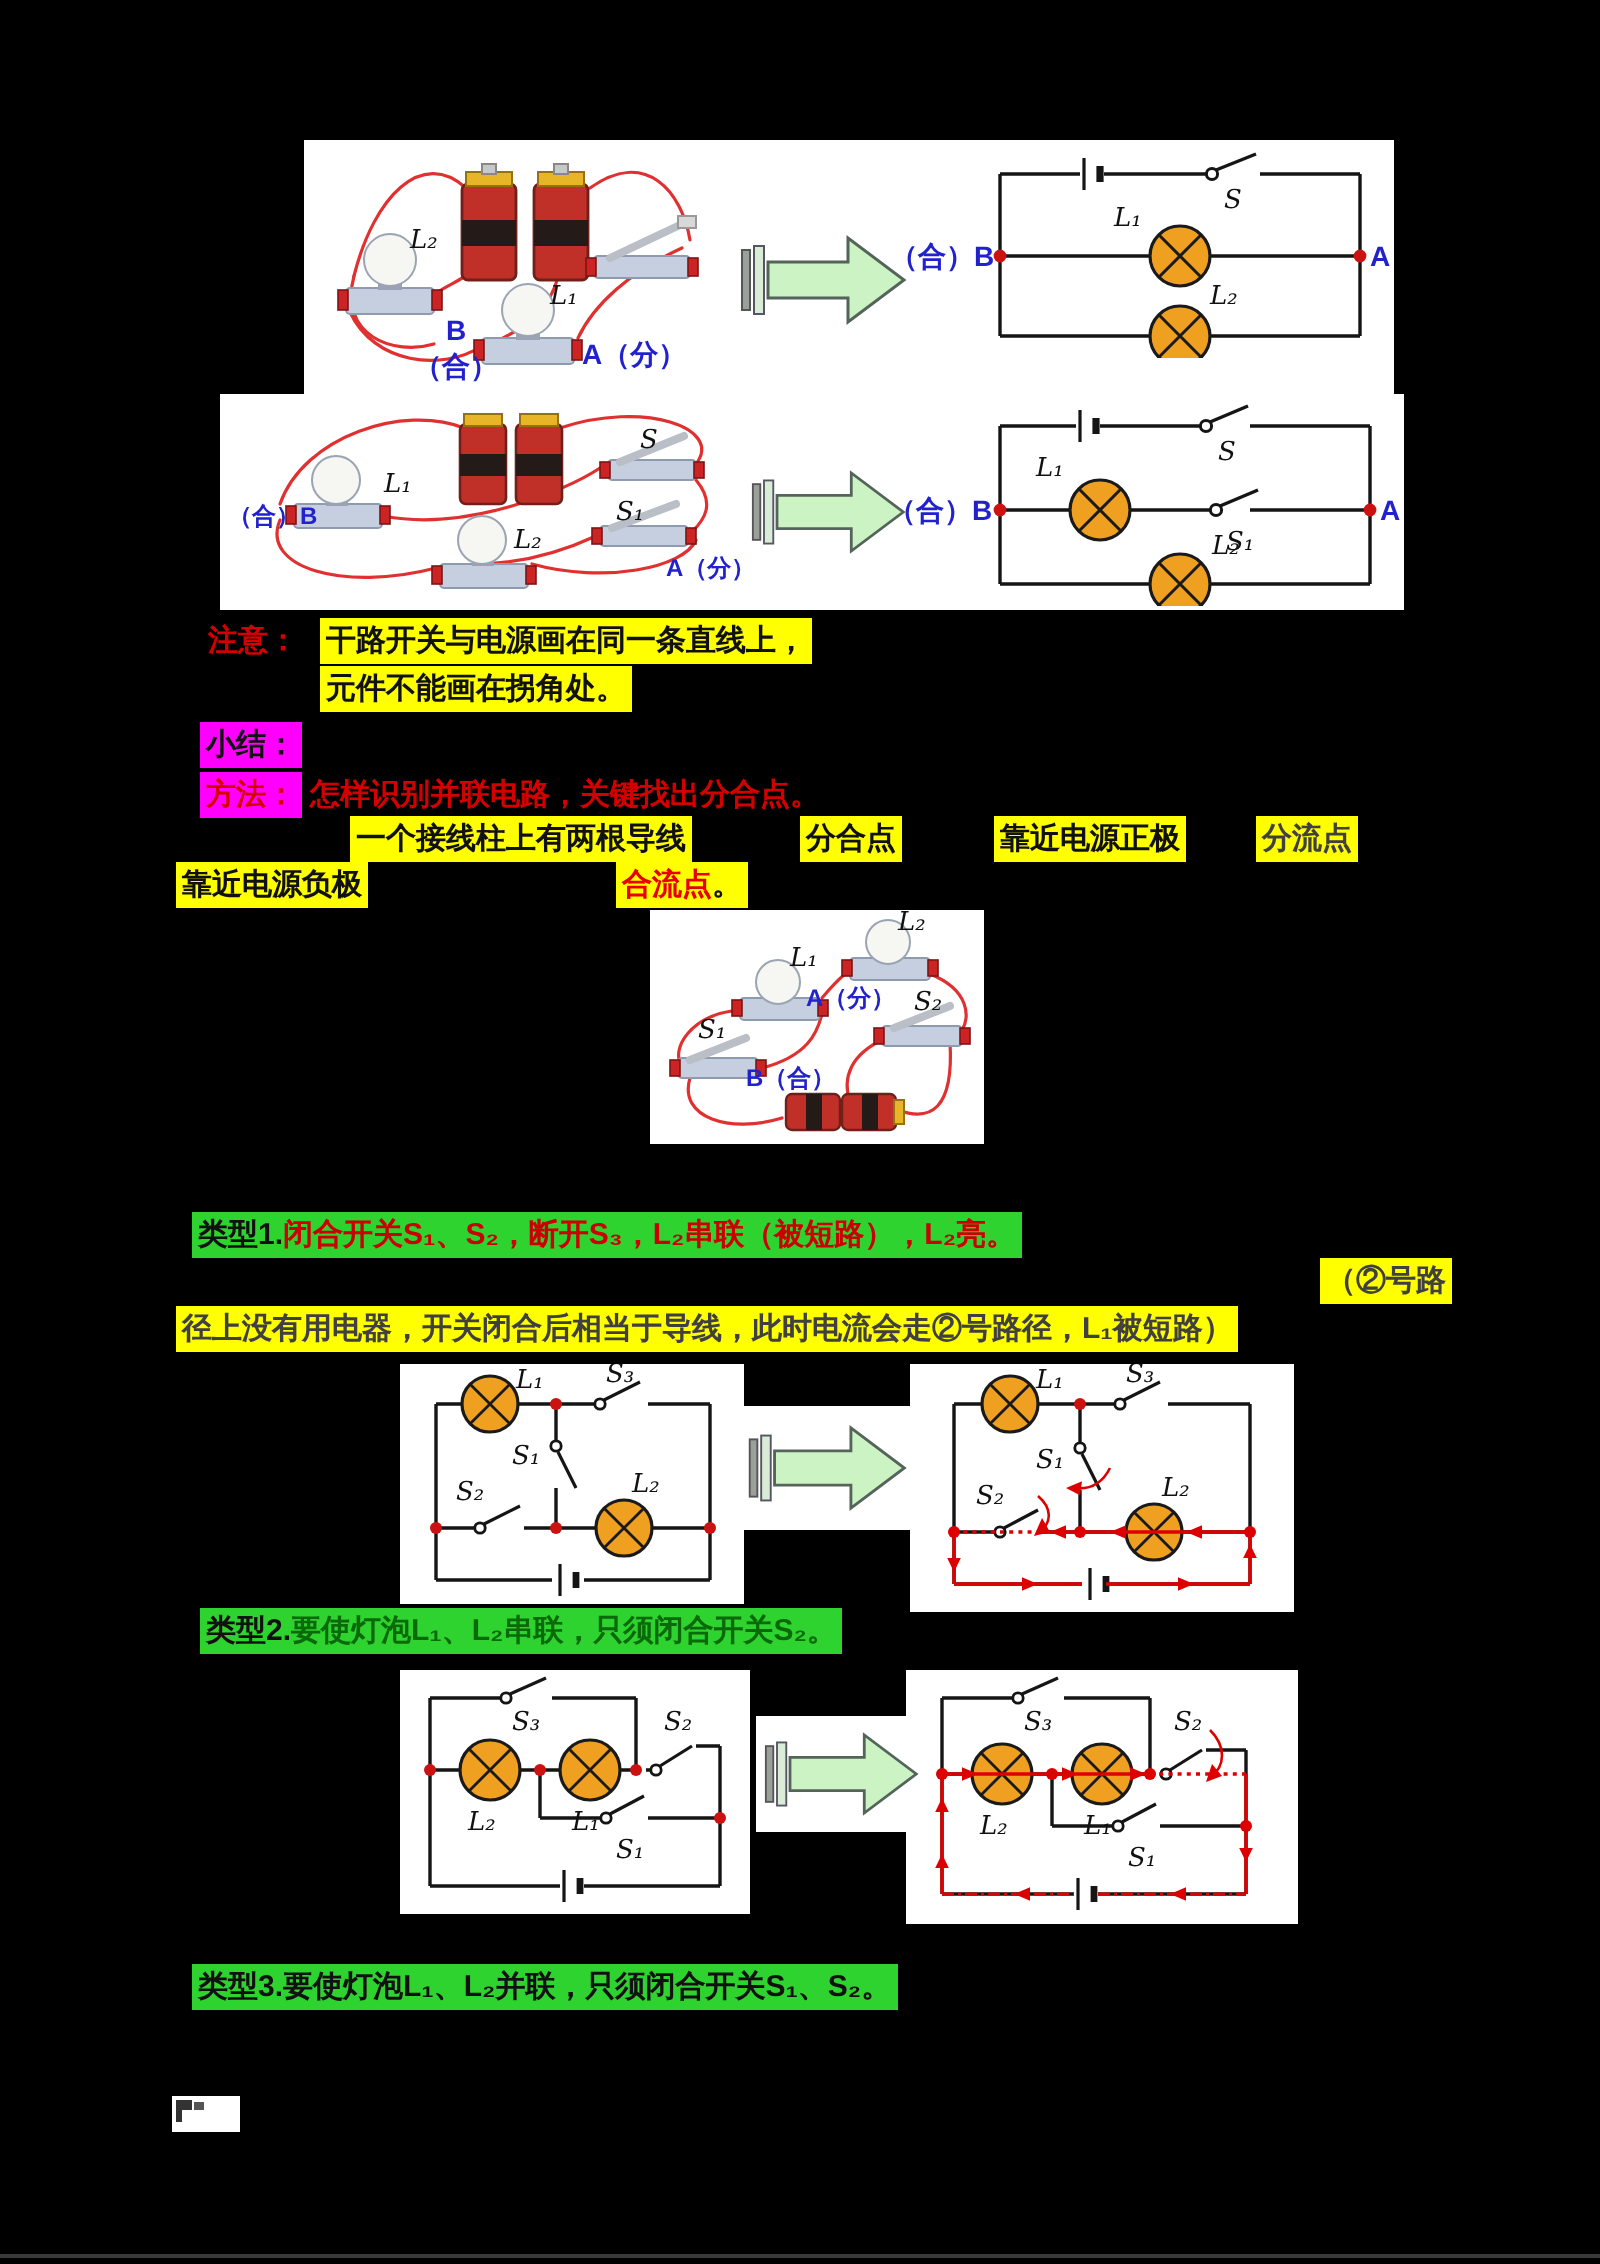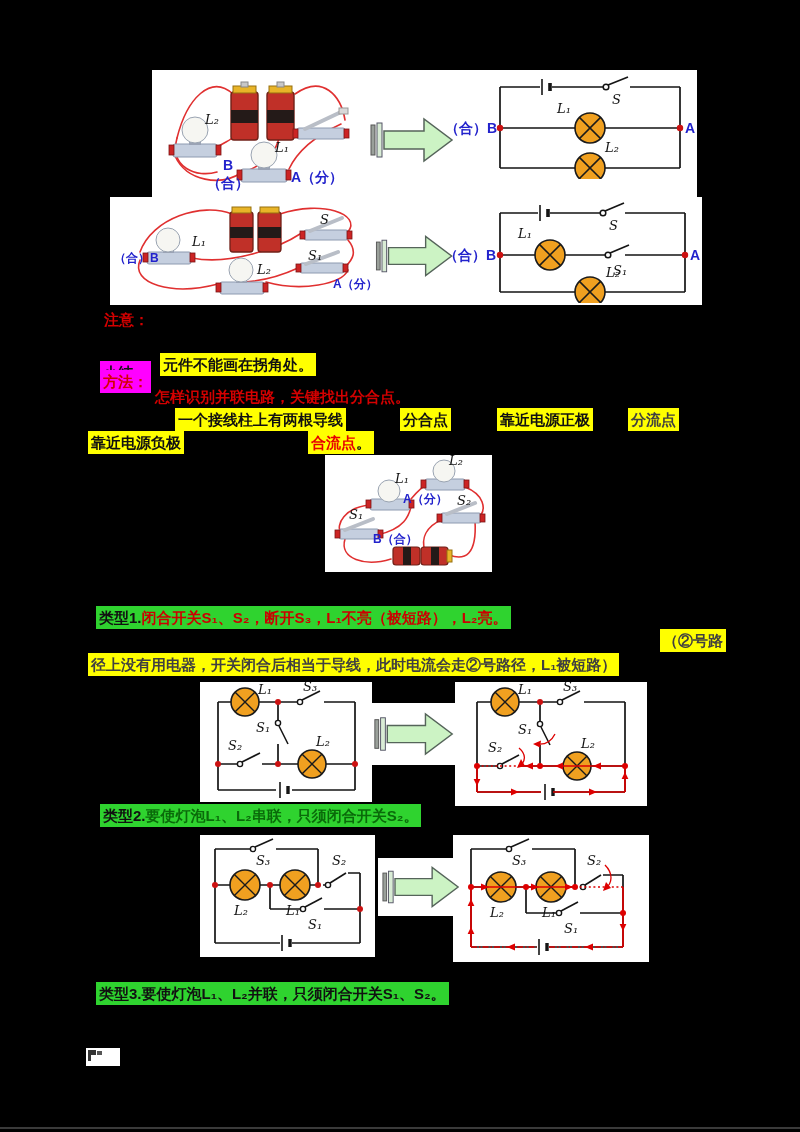--- a/index.html
+++ b/index.html
@@ -192,24 +192,25 @@
       <circle class="node" cx="245" cy="55" r="3.2"></circle>
     <text class="slab" x="169" y="30">S</text>
     <text class="slab" x="173" y="75">S₁</text>
     <text class="slab" x="78" y="38">L₁</text>
     <text class="slab" x="166" y="77">L₂</text>
     <text class="blab" x="4" y="60">（合）B</text>
     <text class="blab" x="250" y="60" textLength="46">A（分）</text>
   </svg>
 
   <span class="abs red-b" style="left:104px;top:311px;">注意：</span>
-  <span class="abs hl hl-y" style="left:160px;top:333px;margin-top:20px;">元件不能画在拐角处。</span>
+  <span class="abs hl hl-y" style="left:160px;top:309px;">干路开关与电源画在同一条直线上，</span>
+  <span class="abs hl hl-y" style="left:160px;top:333px;">元件不能画在拐角处。</span>
 
   <span class="abs hl hl-m" style="left:100px;top:361px;">小结：</span>
-  <span class="abs hl hl-m-red" style="left:100px;top:370px;">方法：</span>
+  <span class="abs hl hl-m-red" style="left:100px;top:386px;">方法：</span>
   <span class="abs red-b" style="left:155px;top:388px;">怎样识别并联电路，关键找出分合点。</span>
 
   <span class="abs hl hl-y" style="left:175px;top:408px;">一个接线柱上有两根导线</span>
   <span class="abs hl hl-y" style="left:400px;top:408px;">分合点</span>
   <span class="abs hl hl-y" style="left:497px;top:408px;">靠近电源正极</span>
   <span class="abs hl hl-y-red" style="left:628px;top:408px;">分流点</span>
   <span class="abs hl hl-y" style="left:88px;top:431px;">靠近电源负极</span>
   <span class="abs hl hl-y" style="left:308px;top:431px;"><span class="txt-red" style="color:#e80000;">合流点</span><span>。</span></span>
 
   <div class="panel" style="left:325px;top:455px;width:167px;height:117px;"></div>
@@ -254,21 +255,21 @@
     </g>
     <text class="slab" x="70" y="28">L₁</text>
     <text class="slab" x="124" y="10">L₂</text>
     <text class="slab" x="24" y="64">S₁</text>
     <text class="slab" x="132" y="50">S₂</text>
     <text class="blab-s" x="78" y="48">A（分）</text>
     <text class="blab-s" x="48" y="88">B（合）</text>
   </svg>
 
 
-  <span class="abs hl hl-g grp" style="left:96px;top:606px;"><span class="txt-blk">类型1.</span><span class="txt-red">闭合开关S₁、S₂，断开S₃，L₁不亮（被短路），L₂亮。</span></span>
+  <span class="abs hl hl-g grp" style="left:96px;top:606px;"><span class="txt-blk">类型1.</span><span class="txt-red">闭合开关S₁、S₂，断开S₃，L₂串联（被短路），L₂亮。</span></span>
 
   <span class="abs hl hl-y-red" style="left:660px;top:629px;text-align:right;">（②号路</span>
   <span class="abs hl hl-y-red" style="left:88px;top:653px;">径上没有用电器，开关闭合后相当于导线，此时电流会走②号路径，L₁被短路）</span>
 
   <div class="panel" style="left:200px;top:682px;width:172px;height:120px;"></div>
   <div class="panel" style="left:370px;top:703px;width:88px;height:62px;"></div>
   <div class="panel" style="left:455px;top:682px;width:192px;height:124px;"></div>
 
   <svg class="abs" style="left:200px;top:682px" width="172" height="120" viewBox="0 0 172 120">
     <path class="bk" d="M18,20 H97 M124,20 H155 M18,20 V108 M155,20 V108 M78,22 V38 M78,62 V82 M18,82 H37 M62,82 H155 M18,108 H76 M92,108 H155"></path>

